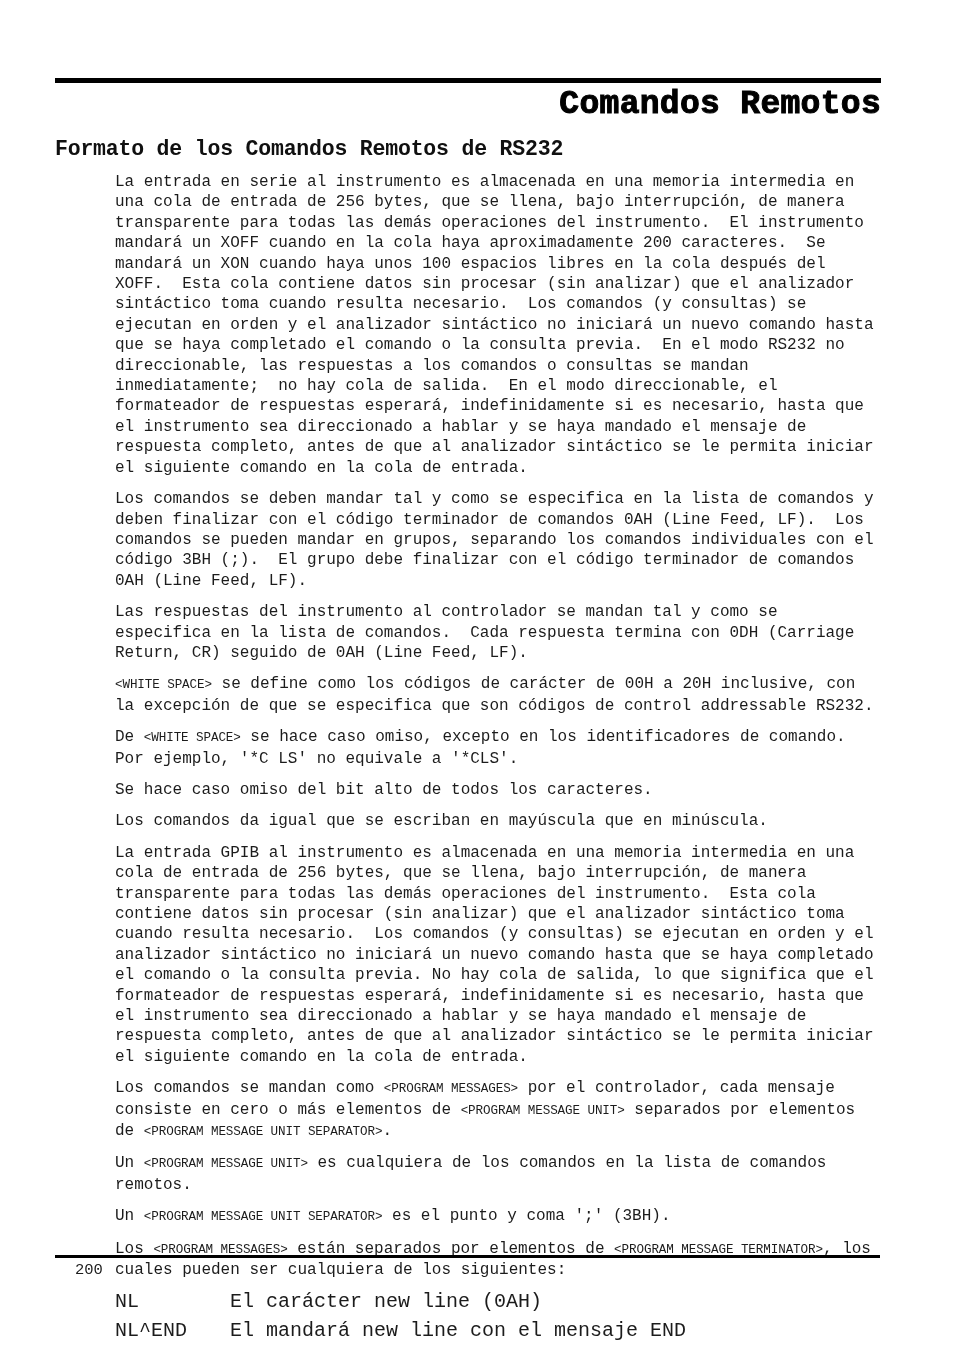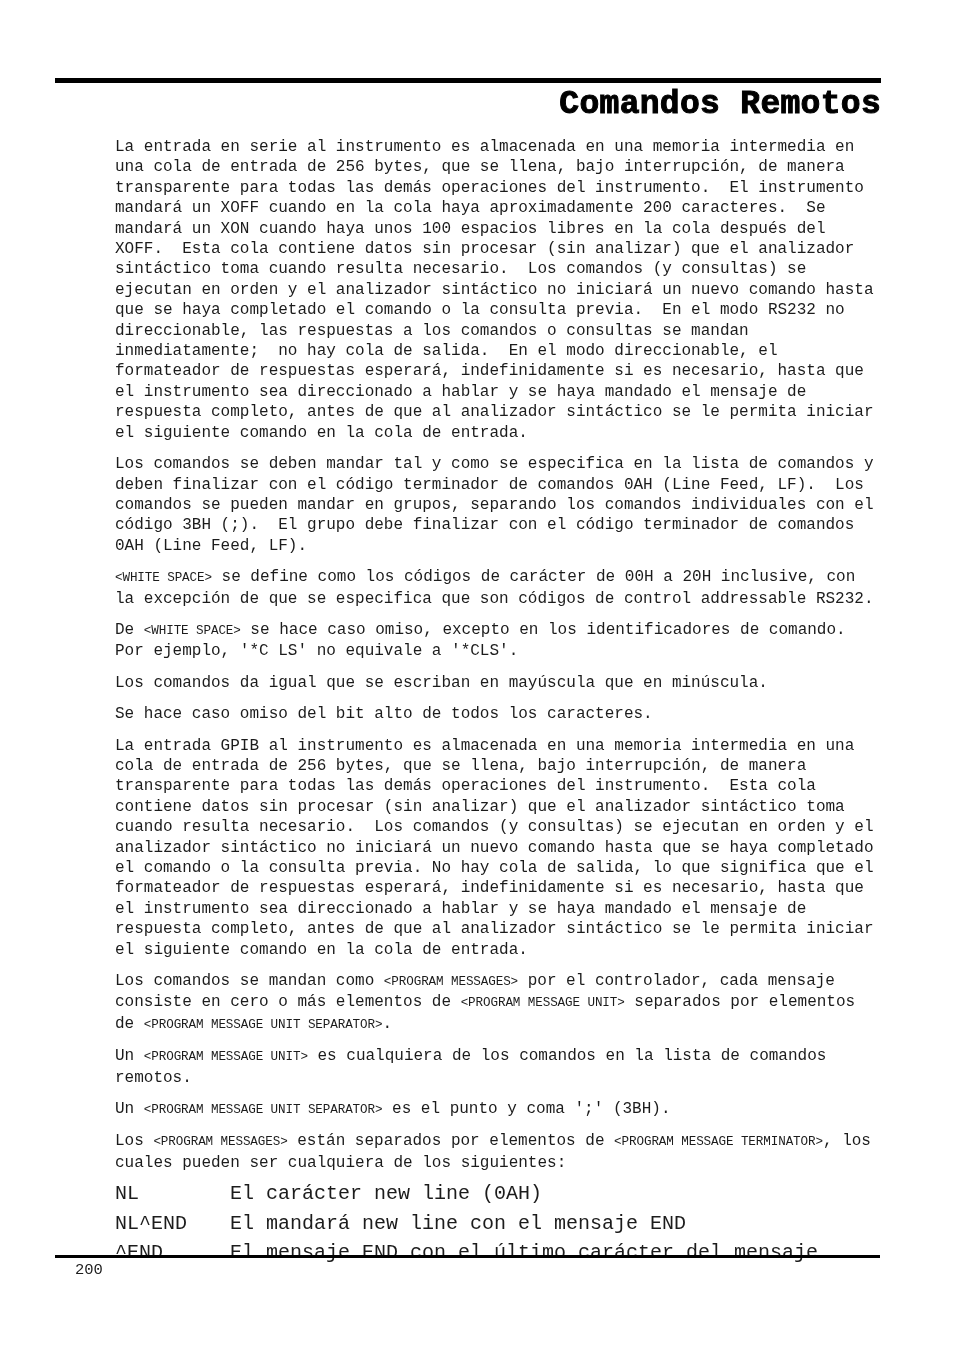--- a/index.html
+++ b/index.html
@@ -104,27 +104,29 @@
 
 <div class="page">
 
   <div class="top-rule"></div>
 
   <div class="doc-title">Comandos Remotos</div>
 
   <div class="content">
 
     <div class="section">
+      <h2 class="section-heading">Formato de los Comandos Remotos de RS232</h2>
       <div class="section-body">
           <p>La entrada en serie al instrumento es almacenada en una memoria intermedia en una cola de entrada de 256 bytes, que se llena, bajo interrupción, de manera transparente para todas las demás operaciones del instrumento.  El instrumento mandará un XOFF cuando en la cola haya aproximadamente 200 caracteres.  Se mandará un XON cuando haya unos 100 espacios libres en la cola después del XOFF.  Esta cola contiene datos sin procesar (sin analizar) que el analizador sintáctico toma cuando resulta necesario.  Los comandos (y consultas) se ejecutan en orden y el analizador sintáctico no iniciará un nuevo comando hasta que se haya completado el comando o la consulta previa.  En el modo RS232 no direccionable, las respuestas a los comandos o consultas se mandan inmediatamente;  no hay cola de salida.  En el modo direccionable, el formateador de respuestas esperará, indefinidamente si es necesario, hasta que el instrumento sea direccionado a hablar y se haya mandado el mensaje de respuesta completo, antes de que al analizador sintáctico se le permita iniciar el siguiente comando en la cola de entrada.</p>
           <p>Los comandos se deben mandar tal y como se especifica en la lista de comandos y deben finalizar con el código terminador de comandos 0AH (Line Feed, LF).  Los comandos se pueden mandar en grupos, separando los comandos individuales con el código 3BH (;).  El grupo debe finalizar con el código terminador de comandos 0AH (Line Feed, LF).</p>
+          <p>Las respuestas del instrumento al controlador se mandan tal y como se especifica en la lista de comandos.  Cada respuesta termina con 0DH (Carriage Return, CR) seguido de 0AH (Line Feed, LF).</p>
           <p><span class="tag">&lt;WHITE SPACE&gt;</span> se define como los códigos de carácter de 00H a 20H inclusive, con la excepción de que se especifica que son códigos de control addressable RS232.</p>
           <p>De <span class="tag">&lt;WHITE SPACE&gt;</span> se hace caso omiso, excepto en los identificadores de comando.  Por ejemplo, '*C LS' no equivale a '*CLS'.</p>
+          <p>Se hace caso omiso del bit alto de todos los caracteres.</p>
           <p>Los comandos da igual que se escriban en mayúscula que en minúscula.</p>
-          <p>Se hace caso omiso del bit alto de todos los caracteres.</p>
         </div>
     </div>
 
     <div class="section">
       <div class="section-body">
           <p>La entrada GPIB al instrumento es almacenada en una memoria intermedia en una cola de entrada de 256 bytes, que se llena, bajo interrupción, de manera transparente para todas las demás operaciones del instrumento.  Esta cola contiene datos sin procesar (sin analizar) que el analizador sintáctico toma cuando resulta necesario.  Los comandos (y consultas) se ejecutan en orden y el analizador sintáctico no iniciará un nuevo comando hasta que se haya completado el comando o la consulta previa. No hay cola de salida, lo que significa que el formateador de respuestas esperará, indefinidamente si es necesario, hasta que el instrumento sea direccionado a hablar y se haya mandado el mensaje de respuesta completo, antes de que al analizador sintáctico se le permita iniciar el siguiente comando en la cola de entrada.</p>
           <p>Los comandos se mandan como <span class="tag">&lt;PROGRAM MESSAGES&gt;</span> por el controlador, cada mensaje consiste en cero o más elementos de <span class="tag">&lt;PROGRAM MESSAGE UNIT&gt;</span> separados por elementos de <span class="tag">&lt;PROGRAM MESSAGE UNIT SEPARATOR&gt;</span>.</p>
           <p>Un <span class="tag">&lt;PROGRAM MESSAGE UNIT&gt;</span> es cualquiera de los comandos en la lista de comandos remotos.</p>
           <p>Un <span class="tag">&lt;PROGRAM MESSAGE UNIT SEPARATOR&gt;</span> es el punto y coma ';' (3BH).</p>
           <p>Los <span class="tag">&lt;PROGRAM MESSAGES&gt;</span> están separados por elementos de <span class="tag">&lt;PROGRAM MESSAGE TERMINATOR&gt;</span>, los cuales pueden ser cualquiera de los siguientes:</p>

